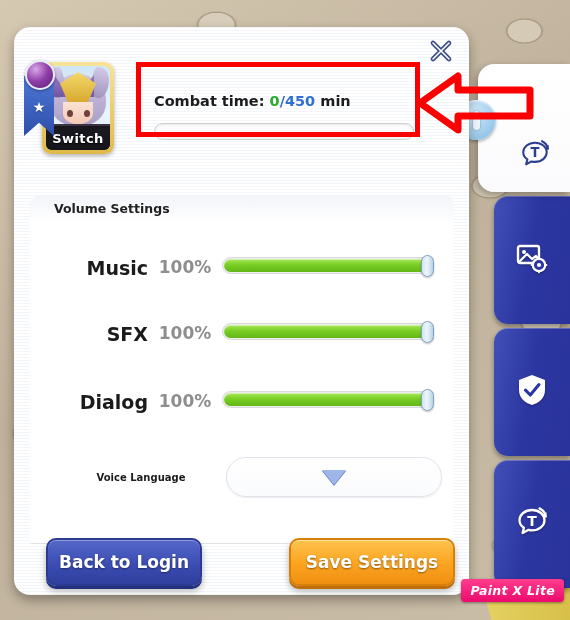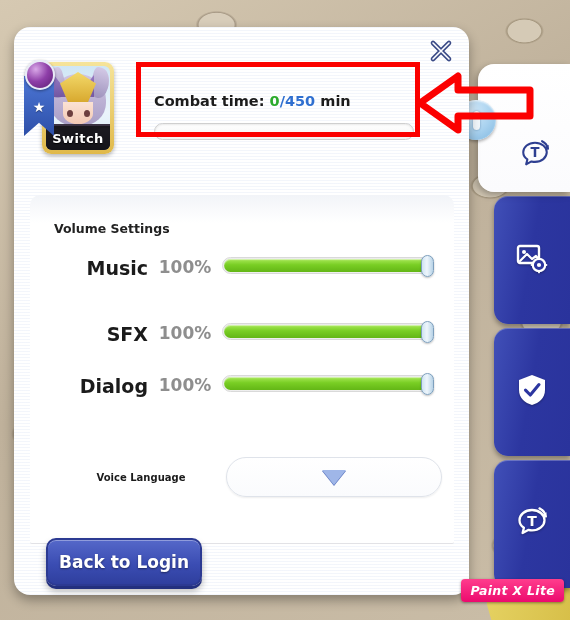--- a/index.html
+++ b/index.html
@@ -147,21 +147,21 @@
   }
   .progress-fill{height:100%;border-radius:9px;background:linear-gradient(#9ee24f,#5fb91a);}
 
   
   .vol-card{
     position:absolute;left:16px;top:168px;width:424px;height:348px;
     background:linear-gradient(#f2f4f8 0%,#ffffff 8%,#ffffff 100%);
     border-radius:10px 10px 2px 2px;
     border-bottom:1px solid #e2e2e6;
   }
-  .vol-title{position:absolute;left:24px;top:26px;font-size:12.5px;font-weight:bold;color:#222;}
+  .vol-title{position:absolute;left:24px;top:6px;font-size:12.5px;font-weight:bold;color:#222;}
   .row{position:absolute;left:0;width:100%;height:34px;display:flex;}
   .row .name{width:118px;text-align:right;font-size:19px;font-weight:bold;color:#1b1b1b;}
   .row .pct{width:74px;text-align:center;font-size:17px;font-weight:bold;color:#8e8e8e;}
   .slider{position:relative;width:212px;height:17px;}
   .track{
     position:absolute;inset:0;border-radius:9px;
     background:linear-gradient(#fafafa,#efefef);
     border:1px solid #d9d9d9;box-sizing:border-box;
     box-shadow:inset 0 1px 2px rgba(0,0,0,.08);
   }
@@ -344,39 +344,40 @@
       <div class="row" style="top:128px">
         <div class="name">SFX</div>
         <div class="pct">100%</div>
         <div class="slider">
           <div class="track"></div>
           <div class="fill" style="width: calc(100% - 4px);"></div>
           <div class="knob" style="left: calc(100% - 13px);"></div>
         </div>
       </div>
 
-      <div class="row" style="top:180px">
+      <div class="row" style="top:196px">
         <div class="name">Dialog</div>
         <div class="pct">100%</div>
         <div class="slider">
           <div class="track"></div>
           <div class="fill" style="width: calc(100% - 4px);"></div>
           <div class="knob" style="left: calc(100% - 13px);"></div>
         </div>
       </div>
 
       <div class="lang-row">
         <div class="lang-label">Voice Language</div>
         <div class="lang-select">
           <span class="caret"></span>
         </div>
       </div>
     </div>
 
     <div class="btn btn-back">Back to Login</div>
+    <div class="btn btn-save">Save Settings</div>
   </div>
 
   <div class="anno-rect"></div>
   <div class="anno-arrow">
     <svg width="118" height="62" viewBox="0 0 118 62">
       <path d="M2 31 L40 4 L40 18 L112 18 L112 44 L40 44 L40 58 Z" fill="none" stroke="#fb0000" stroke-width="7" stroke-linejoin="round"></path>
     </svg>
   </div>
 
   <div class="watermark">Paint X Lite</div>

